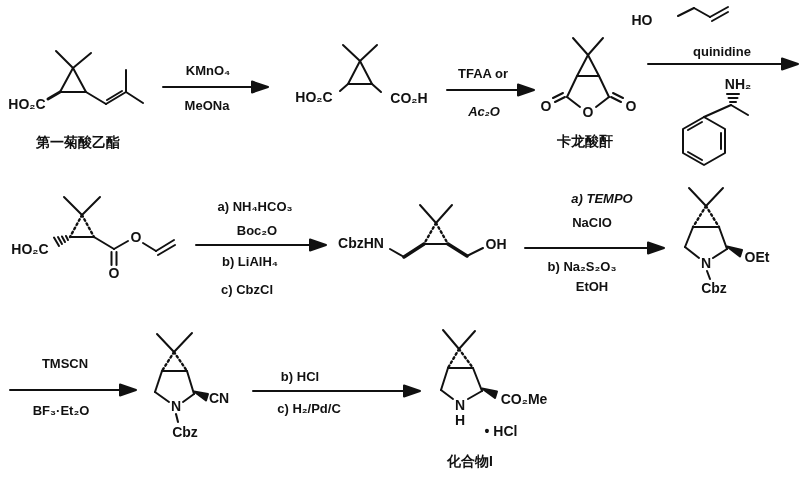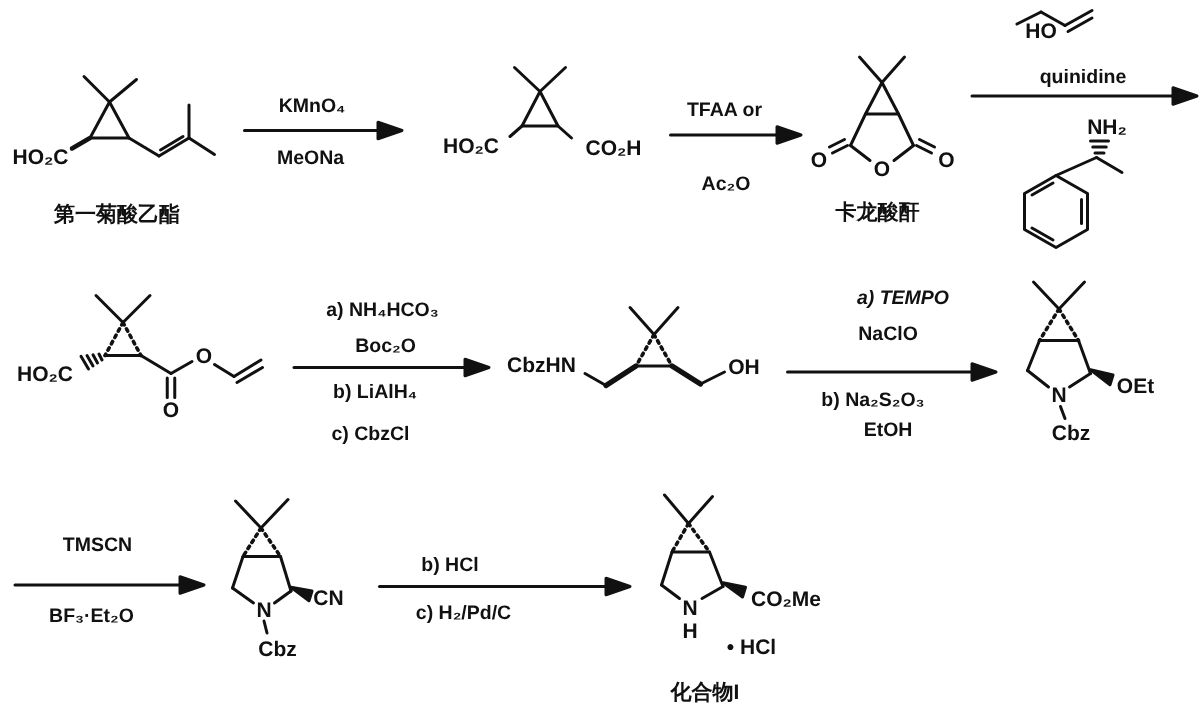--- a/index.html
+++ b/index.html
@@ -180,28 +180,28 @@
   <span class="lbl f" style="left:27px;top:104px;">HO₂C</span>
   <span class="lbl cn" style="left:78px;top:142px;">第一菊酸乙酯</span>
 
   <span class="lbl rg" style="left:208px;top:70px;">KMnO₄</span>
   <span class="lbl rg" style="left:207px;top:105px;">MeONa</span>
 
   <span class="lbl f" style="left:314px;top:97px;">HO₂C</span>
   <span class="lbl f" style="left:409px;top:98px;">CO₂H</span>
 
   <span class="lbl rg" style="left:483px;top:73px;">TFAA or</span>
-  <span class="lbl rg" style="left:484px;top:122px;">Ac₂O</span>
+  <span class="lbl rg" style="left:484px;top:111px;font-style:italic;">Ac₂O</span>
 
   <span class="lbl f" style="left:546px;top:106px;">O</span>
   <span class="lbl f" style="left:588px;top:112px;">O</span>
   <span class="lbl f" style="left:631px;top:106px;">O</span>
   <span class="lbl cn" style="left:585px;top:141px;">卡龙酸酐</span>
 
-  <span class="lbl f" style="left:694px;top:20px;">HO</span>
+  <span class="lbl f" style="left:642px;top:20px;">HO</span>
   <span class="lbl rg" style="left:722px;top:51px;">quinidine</span>
   <span class="lbl f" style="left:738px;top:84px;">NH₂</span>
 
   <span class="lbl f" style="left:30px;top:249px;">HO₂C</span>
   <span class="lbl f" style="left:136px;top:237px;">O</span>
   <span class="lbl f" style="left:114px;top:273px;">O</span>
 
   <span class="lbl rg" style="left:255px;top:206px;">a) NH₄HCO₃</span>
   <span class="lbl rg" style="left:257px;top:230px;">Boc₂O</span>
   <span class="lbl rg" style="left:250px;top:261px;">b) LiAlH₄</span>

